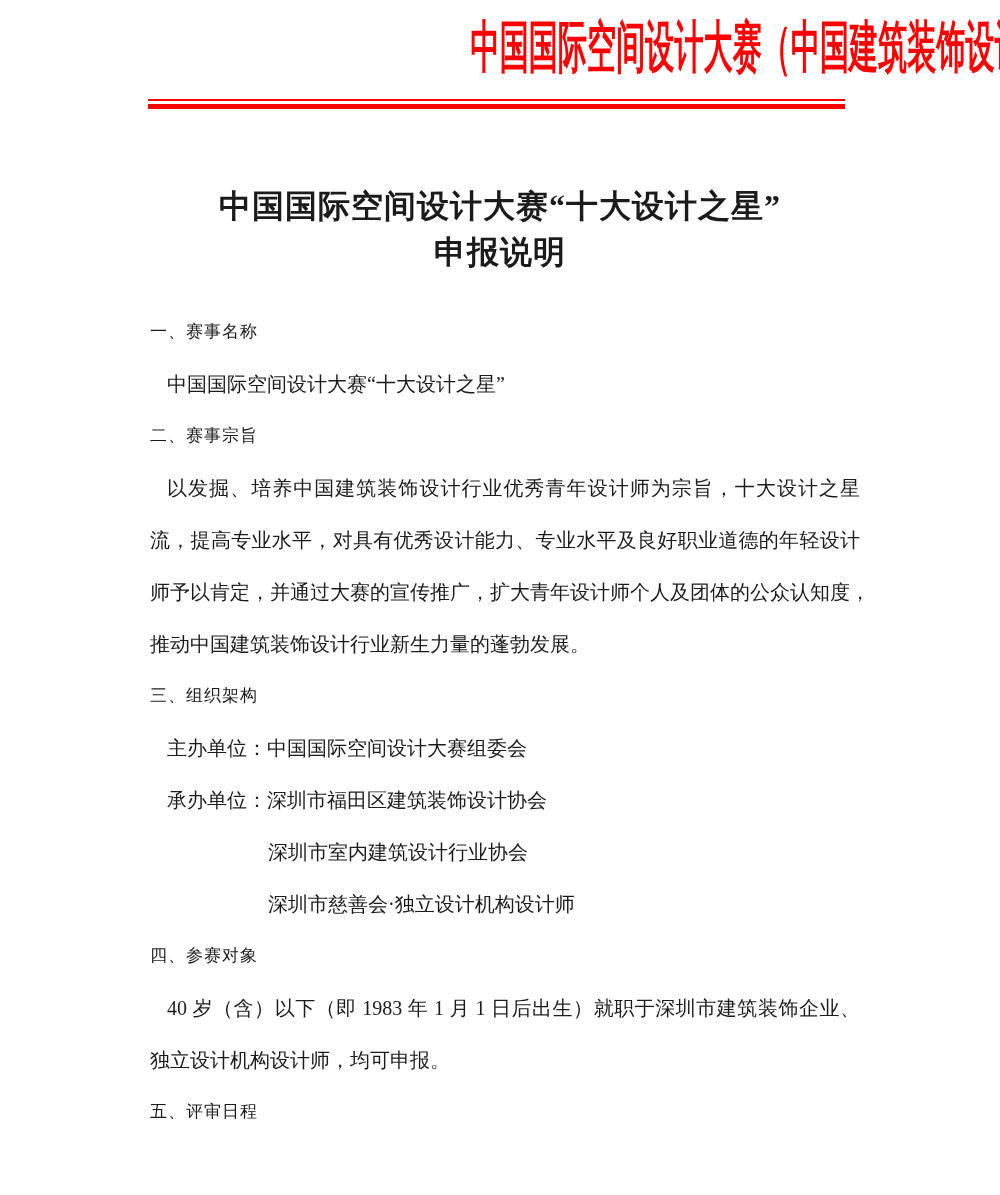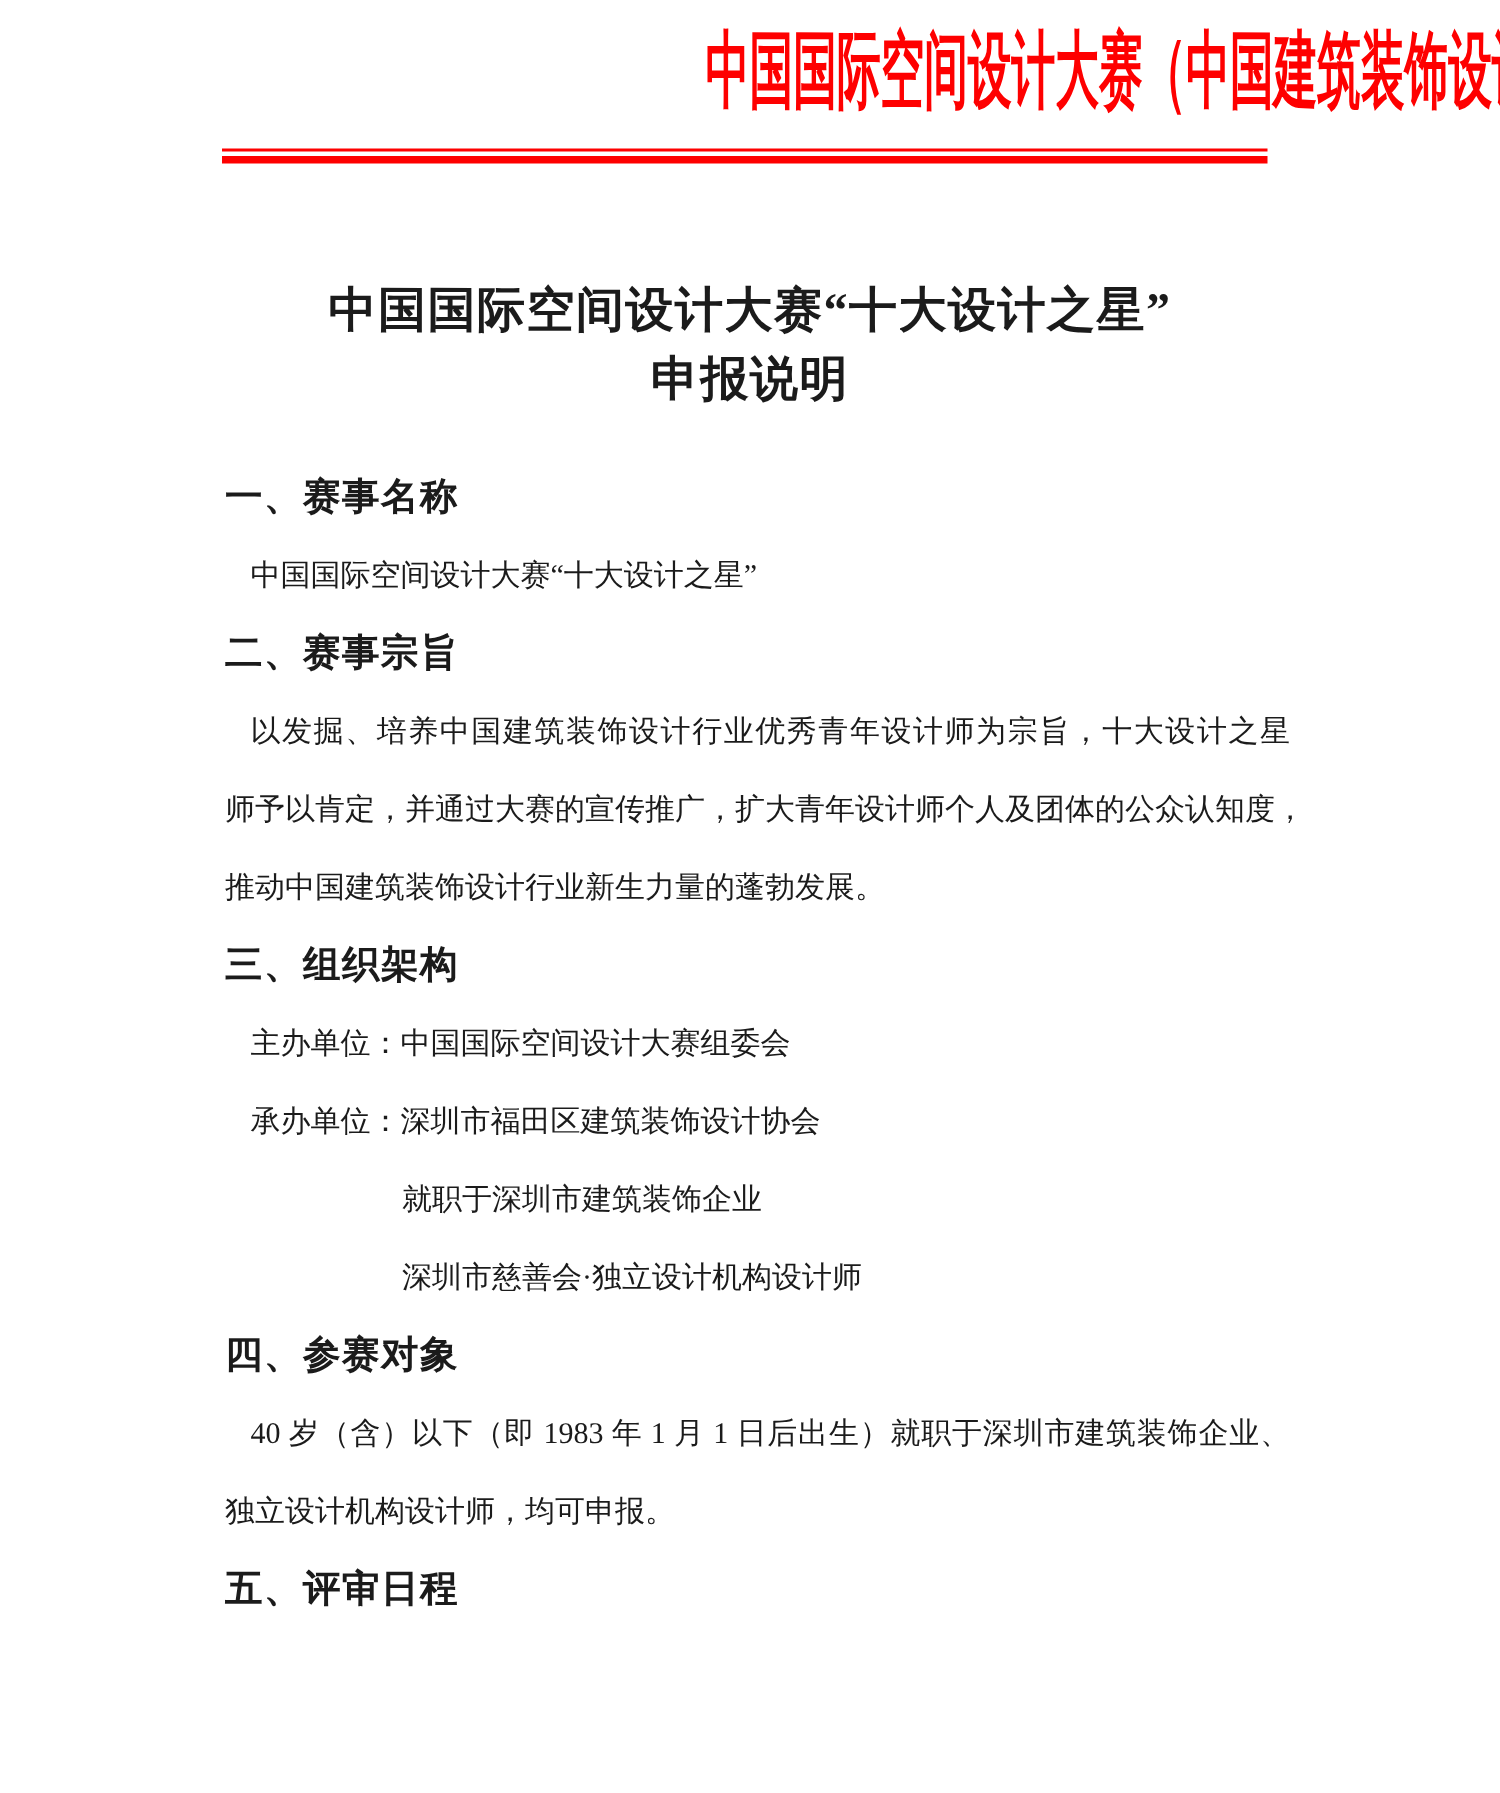--- a/index.html
+++ b/index.html
@@ -60,22 +60,22 @@
     margin: 31px 0 0 150px;
     width: 710px;
     font-size: 20px;
   }
   .row {
     height: 52px;
     line-height: 52px;
     white-space: nowrap;
   }
   .heading {
-    font-size: 25px;
-    font-weight: 700;
+    font-size: 17px;
+    font-weight: 400;
     letter-spacing: 1px;
   }
   .indent { padding-left: 17px; }
   .hang   { padding-left: 118px; }
   .just {
     text-align: justify;
     text-align-last: justify;
   }
 </style>
 </head>
@@ -94,27 +94,28 @@
     <div>申报说明</div>
   </div>
 
   <div class="content">
 
     <div class="row heading">一、赛事名称</div>
     <div class="row indent">中国国际空间设计大赛“十大设计之星”</div>
 
     <div class="row heading">二、赛事宗旨</div>
     <div class="row indent just">以发掘、培养中国建筑装饰设计行业优秀青年设计师为宗旨，十大设计之星</div>
+    <div class="row just">流，提高专业水平，对具有优秀设计能力、专业水平及良好职业道德的年轻设计</div>
     <div class="row just">师予以肯定，并通过大赛的宣传推广，扩大青年设计师个人及团体的公众认知度，</div>
     <div class="row">推动中国建筑装饰设计行业新生力量的蓬勃发展。</div>
 
     <div class="row heading">三、组织架构</div>
     <div class="row indent">主办单位：中国国际空间设计大赛组委会</div>
     <div class="row indent">承办单位：深圳市福田区建筑装饰设计协会</div>
-    <div class="row hang">就职于深圳市建筑装饰企业</div>
+    <div class="row hang">深圳市室内建筑设计行业协会</div>
     <div class="row hang">深圳市慈善会·独立设计机构设计师</div>
 
     <div class="row heading">四、参赛对象</div>
     <div class="row indent just">40 岁（含）以下（即 1983 年 1 月 1 日后出生）就职于深圳市建筑装饰企业、</div>
     <div class="row">独立设计机构设计师，均可申报。</div>
 
     <div class="row heading">五、评审日程</div>
 
   </div>
 </div>

